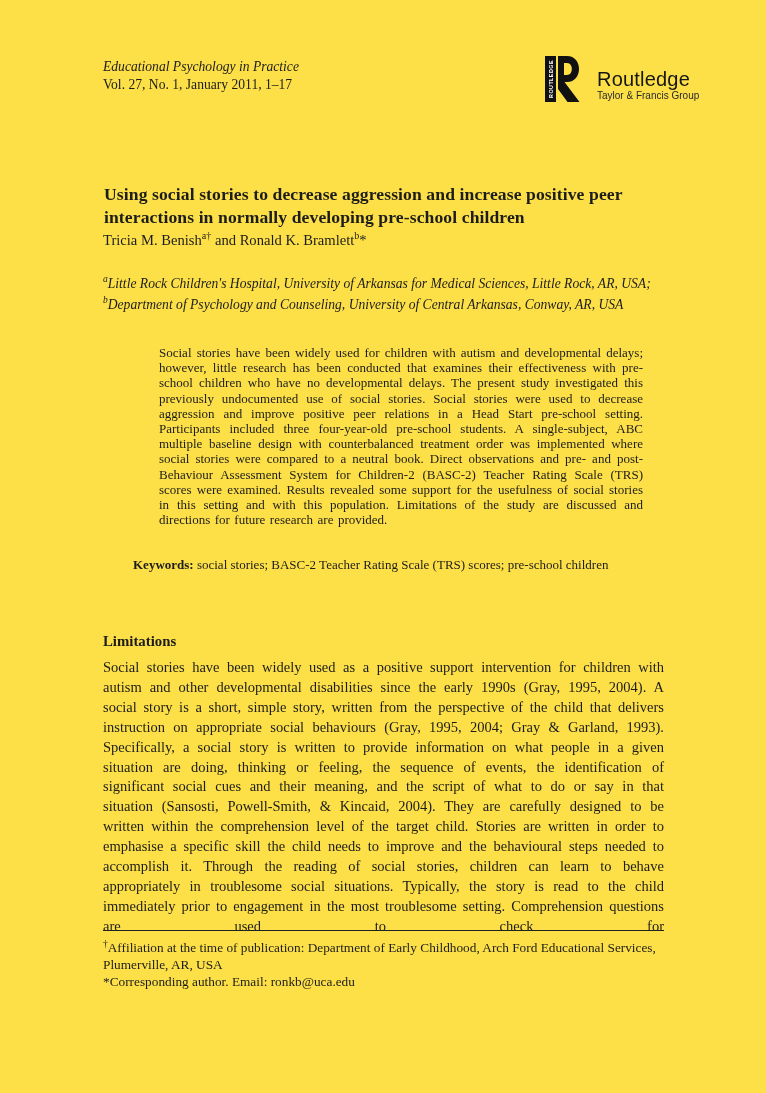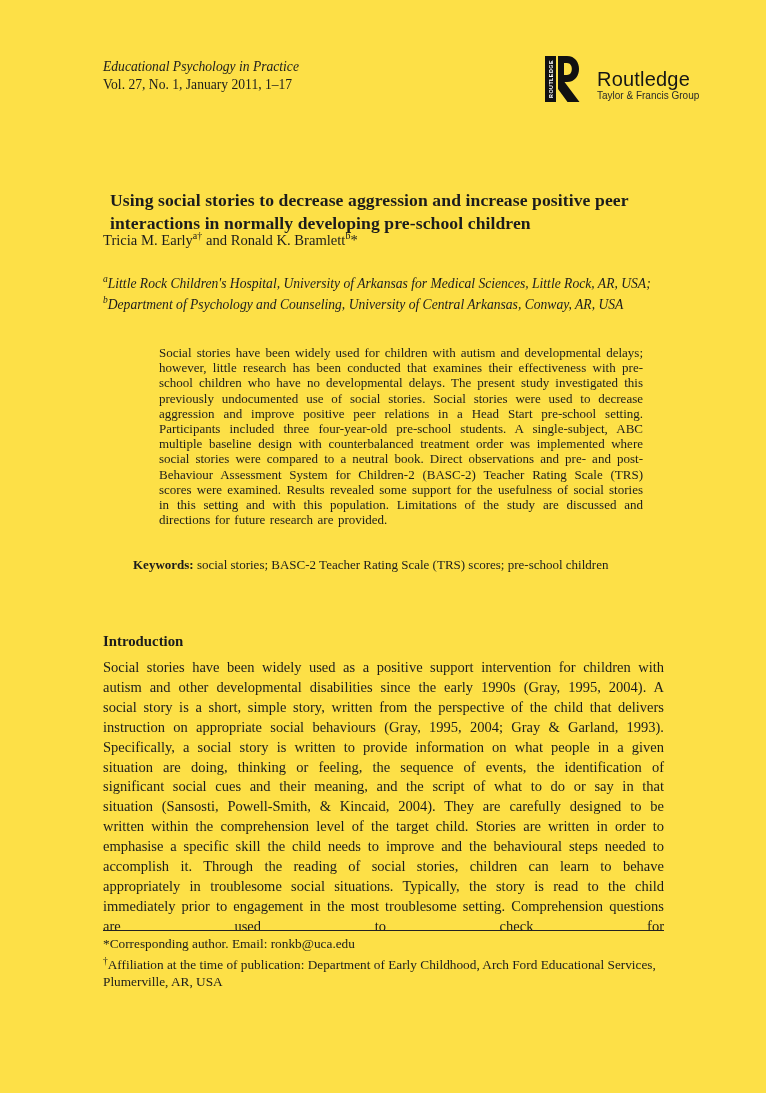--- a/index.html
+++ b/index.html
@@ -82,36 +82,36 @@
       <text transform="translate(6.2,23) rotate(-90)" dy="0.33em" text-anchor="middle" font-family="Liberation Sans, sans-serif" font-size="5.4" font-weight="bold" letter-spacing="0.45" fill="#ffffff">ROUTLEDGE</text>
       <path fill="#111111" fill-rule="evenodd" d="M13,0 L22,0 C38,0 38,26 22,26 L19.5,26 L34.5,46 L22.5,46 L13,33 Z
                M19,7 L22,7 C28.5,7 28.5,19 22,19 L19,19 Z"></path>
     </svg>
     <div class="logo-textcol">
       <div class="logo-wordmark">Routledge</div>
       <div class="logo-tagline">Taylor &amp; Francis Group</div>
     </div>
   </div>
 
-  <h1 class="article-title" style="margin:7px">Using social stories to decrease aggression and increase positive peer interactions in normally developing pre-school children</h1>
+  <h1 class="article-title" style="margin:1px">Using social stories to decrease aggression and increase positive peer interactions in normally developing pre-school children</h1>
 
-  <div class="authors-line"><span>Tricia M. Early</span><sup>a†</sup><span> and </span><span>Ronald K. Bramlett</span><sup>b</sup><span>*</span></div>
+  <div class="authors-line"><span>Tricia M. Benish</span><sup>a†</sup><span> and </span><span>Ronald K. Bramlett</span><sup>b</sup><span>*</span></div>
 
   <div class="affiliations"><sup>a</sup><span>Little Rock Children's Hospital, University of Arkansas for Medical Sciences, Little Rock, AR, USA; </span><sup>b</sup><span>Department of Psychology and Counseling, University of Central Arkansas, Conway, AR, USA</span></div>
 
   <div class="abstract">Social stories have been widely used for children with autism and developmental delays; however, little research has been conducted that examines their effectiveness with pre-school children who have no developmental delays. The present study investigated this previously undocumented use of social stories. Social stories were used to decrease aggression and improve positive peer relations in a Head Start pre-school setting. Participants included three four-year-old pre-school students. A single-subject, ABC multiple baseline design with counterbalanced treatment order was implemented where social stories were compared to a neutral book. Direct observations and pre- and post-Behaviour Assessment System for Children-2 (BASC-2) Teacher Rating Scale (TRS) scores were examined. Results revealed some support for the usefulness of social stories in this setting and with this population. Limitations of the study are discussed and directions for future research are provided.</div>
 
   <div class="keywords-line"><b>Keywords:</b><span> social stories; BASC-2 Teacher Rating Scale (TRS) scores; pre-school children</span></div>
 
-  <h2 class="section-heading" style="margin:0">Introduction</h2>
+  <h2 class="section-heading" style="margin:0">Limitations</h2>
   <div class="intro-paragraph">Social stories have been widely used as a positive support intervention for children with autism and other developmental disabilities since the early 1990s (Gray, 1995, 2004). A social story is a short, simple story, written from the perspective of the child that delivers instruction on appropriate social behaviours (Gray, 1995, 2004; Gray &amp; Garland, 1993). Specifically, a social story is written to provide information on what people in a given situation are doing, thinking or feeling, the sequence of events, the identification of significant social cues and their meaning, and the script of what to do or say in that situation (Sansosti, Powell-Smith, &amp; Kincaid, 2004). They are carefully designed to be written within the comprehension level of the target child. Stories are written in order to emphasise a specific skill the child needs to improve and the behavioural steps needed to accomplish it. Through the reading of social stories, children can learn to behave appropriately in troublesome social situations. Typically, the story is read to the child immediately prior to engagement in the most troublesome setting. Comprehension questions are used to check for</div>
 
   <div class="footnotes">
+    <div><sup>†</sup><span>Affiliation at the time of publication: Department of Early Childhood, Arch Ford Educational Services, Plumerville, AR, USA</span></div>
     <div><span>*</span><span>Corresponding author. Email: ronkb@uca.edu</span></div>
-    <div><sup>†</sup><span>Affiliation at the time of publication: Department of Early Childhood, Arch Ford Educational Services, Plumerville, AR, USA</span></div>
   </div>
 
   <div class="imprint">
     <div>ISSN 0266-7363 print/ISSN 1469-5839 online</div>
     <div>© 2017 Association of Educational Psychologists</div>
   </div>
 
 </div>
 
 </body></html>

